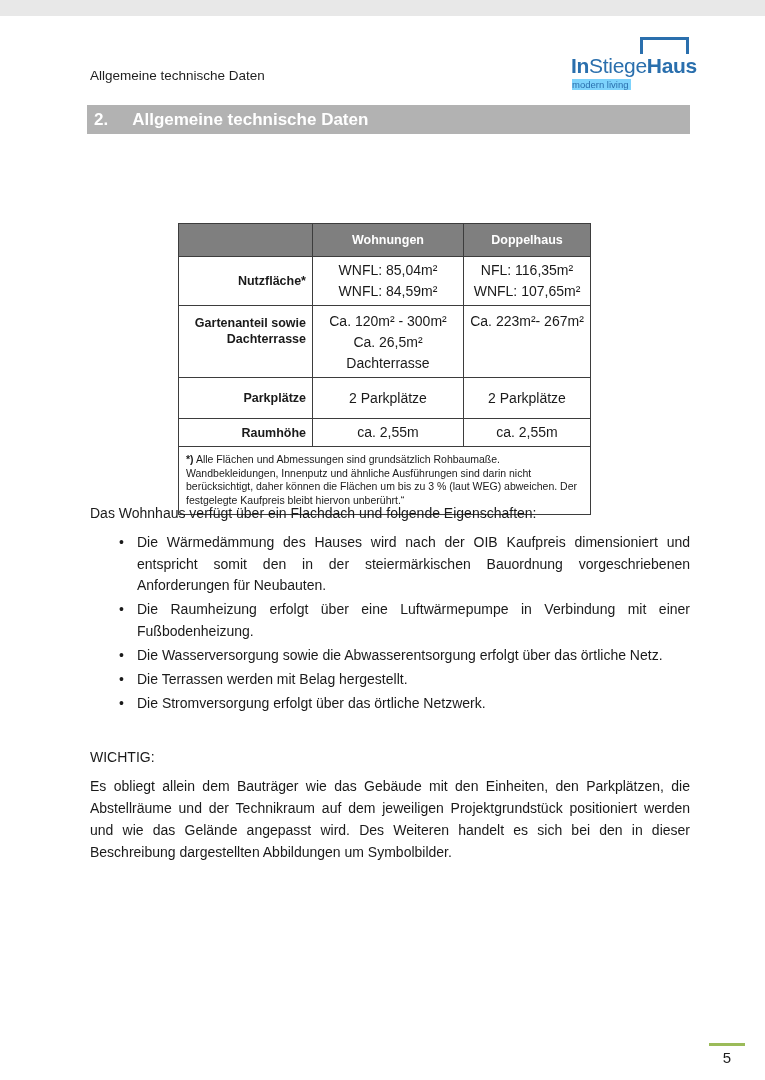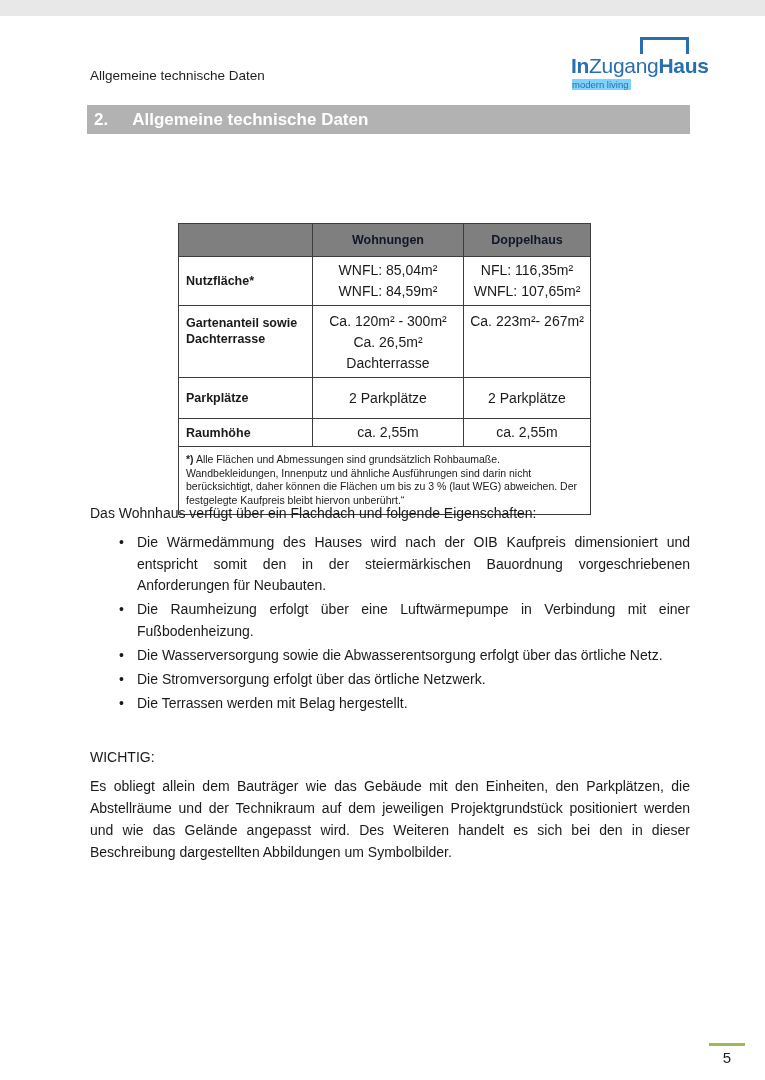--- a/index.html
+++ b/index.html
@@ -70,27 +70,27 @@
     content:"\2022"; position:absolute; left:2px; top:0;
     font-size:14px;
   }
 
   
   .table-wrap { position:absolute; left:178px; top:207px; }
   table.specs { border-collapse:collapse; width:412px; table-layout:fixed; }
   .specs col.c1 { width:134px; } .specs col.c2 { width:151px; } .specs col.c3 { width:127px; }
   .specs th, .specs td { border:1px solid #3d3d3d; }
   .specs thead th {
-    background:#7f7f7f; color:#0f172a;
+    background:#7f7f7f; color:#ffffff;
     font-size:12.5px; font-weight:bold; text-align:center;
     height:33px;
   }
   .specs td { font-size:14px; vertical-align:middle; }
   .specs td.row-label {
-    font-weight:bold; text-align:left; padding:4px 6px 4px 7px;
+    font-weight:bold; text-align:right; padding:4px 6px 4px 7px;
     font-size:12.5px;
   }
   .specs td.val { text-align:center; padding:3px 2px; }
   .specs td.val div { line-height:21px; }
   .specs tr.r-nutz td   { height:48px; }
   .specs tr.r-garten td { height:50px; vertical-align:top; }
   .specs tr.r-garten td.val { padding-top:5px; }
   .specs tr.r-garten td.row-label { padding-top:9px; line-height:16px; }
   .specs tr.r-park td   { height:41px; }
   .specs tr.r-raum td   { height:27px; }
@@ -112,21 +112,21 @@
 </style>
 </head>
 <body>
 
 <div class="page">
 
   <div class="doc-header-title">Allgemeine technische Daten</div>
 
   <div class="logo">
     <div class="logo-square"></div>
-    <div class="logo-text"><span class="b">In</span><span>Zugang</span><span class="b">Haus</span></div>
+    <div class="logo-text"><span class="b">In</span><span>Stiege</span><span class="b">Haus</span></div>
     <div class="logo-tagline">modern living</div>
   </div>
 
   <div class="section-bar">
     <span class="num">2.</span>
     <span>Allgemeine technische Daten</span>
   </div>
 
 
   <div class="table-wrap">
@@ -191,22 +191,22 @@
       </tbody>
     </table>
   </div>
 
   <p class="body-text features-intro">Das Wohnhaus verfügt über ein Flachdach und folgende Eigenschaften:</p>
 
   <ul class="bullets">
     <li>Die Wärmedämmung des Hauses wird nach der OIB Kaufpreis dimensioniert und entspricht somit den in der steiermärkischen Bauordnung vorgeschriebenen Anforderungen für Neubauten.</li>
     <li>Die Raumheizung erfolgt über eine Luftwärmepumpe in Verbindung mit einer Fußbodenheizung.</li>
     <li>Die Wasserversorgung sowie die Abwasserentsorgung erfolgt über das örtliche Netz.</li>
+    <li>Die Terrassen werden mit Belag hergestellt.</li>
     <li>Die Stromversorgung erfolgt über das örtliche Netzwerk.</li>
-    <li>Die Terrassen werden mit Belag hergestellt.</li>
   </ul>
 
   <p class="body-text wichtig-label">WICHTIG:</p>
   <p class="body-text wichtig-para">Es obliegt allein dem Bauträger wie das Gebäude mit den Einheiten, den Parkplätzen, die Abstellräume und der Technikraum auf dem jeweiligen Projektgrundstück positioniert werden und wie das Gelände angepasst wird. Des Weiteren handelt es sich bei den in dieser Beschreibung dargestellten Abbildungen um Symbolbilder.</p>
 
   <div class="footer-line"></div>
   <div class="footer-page-number">5</div>
 
 </div>
 

